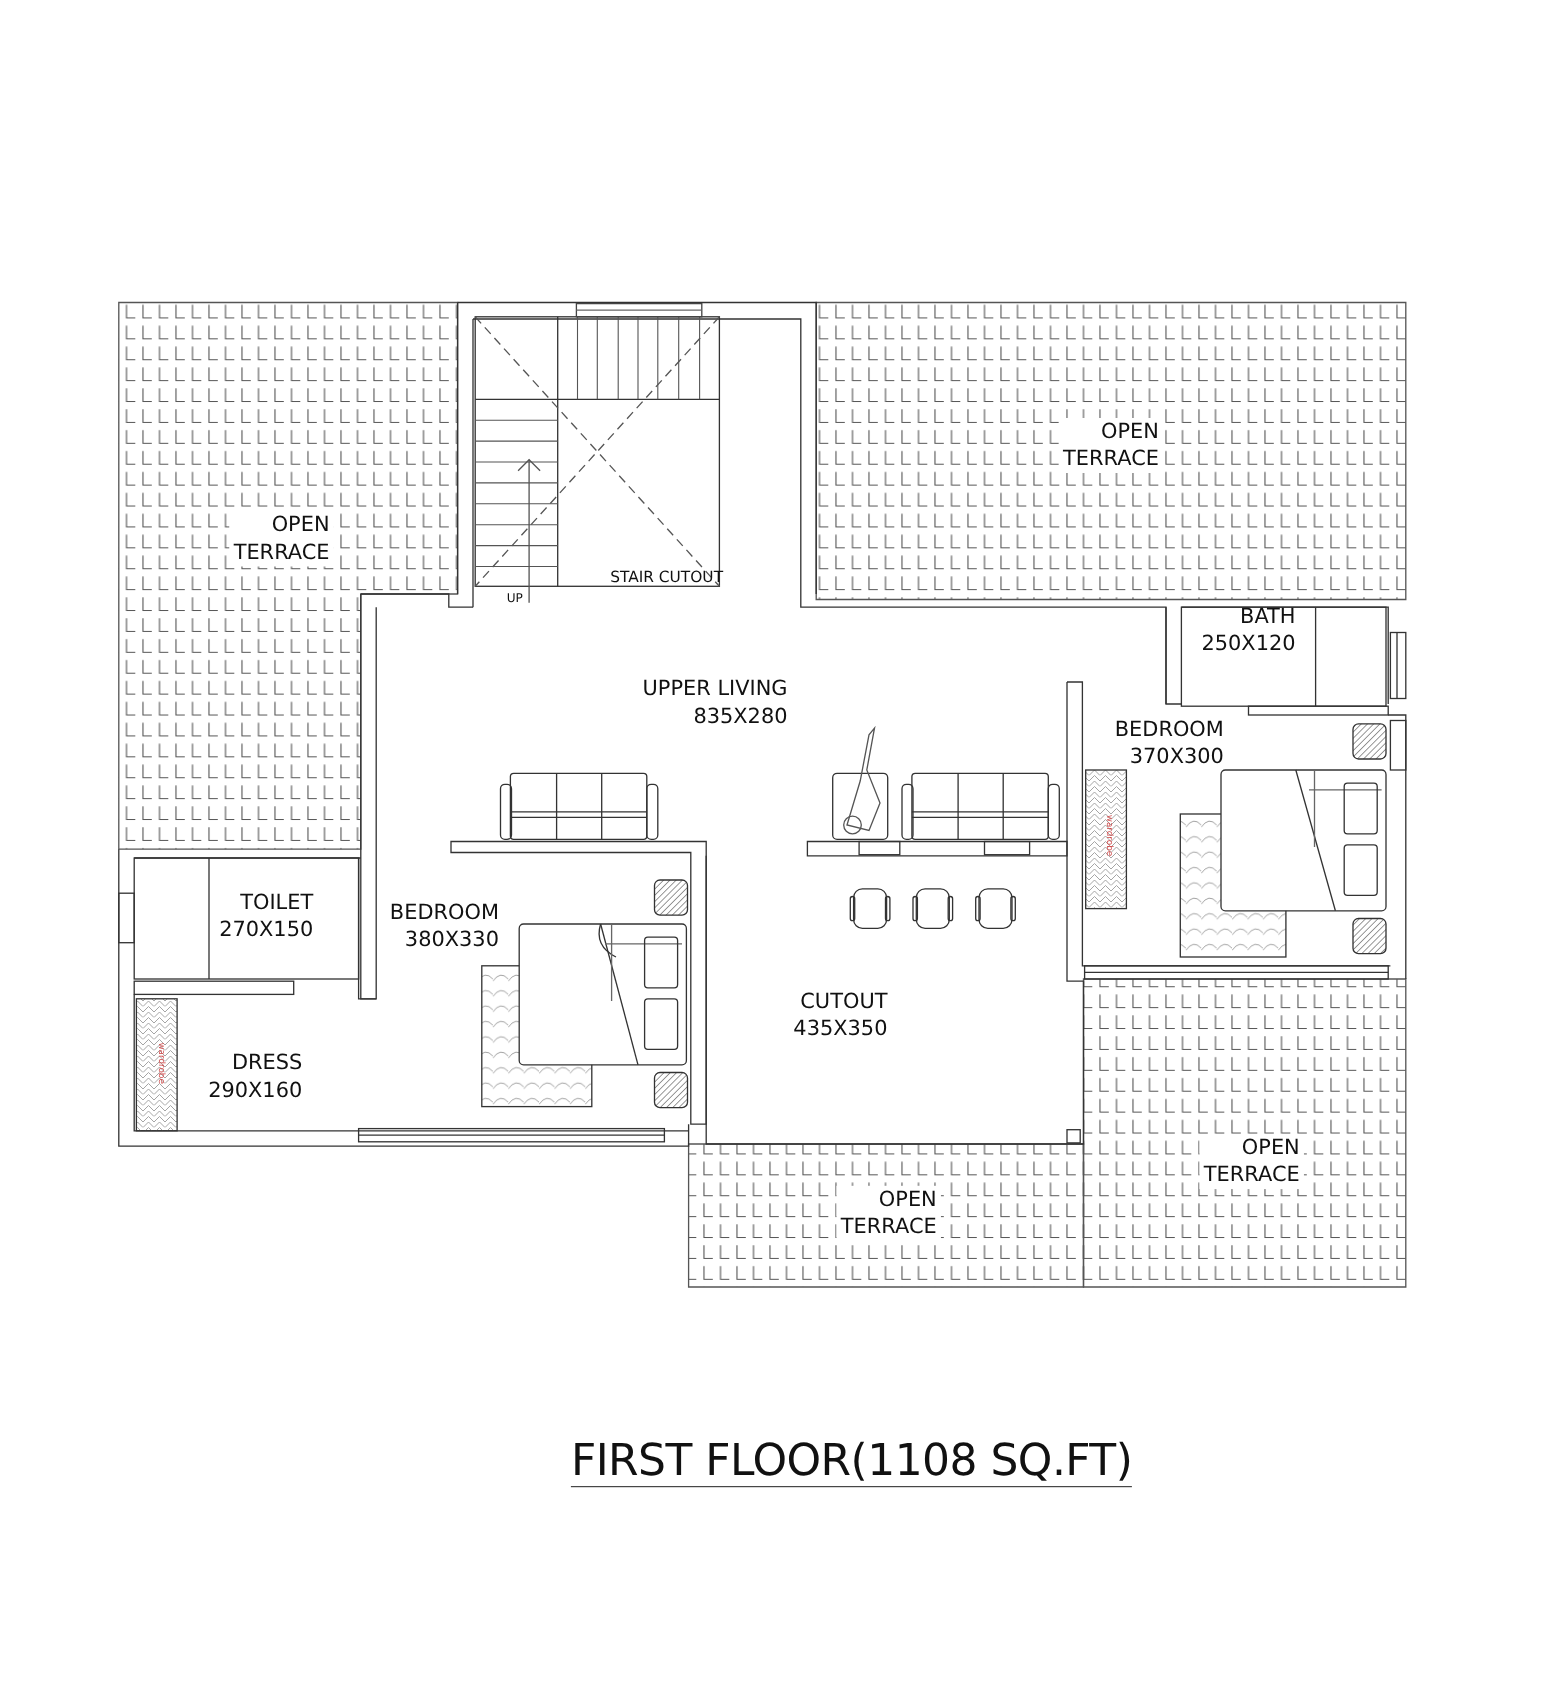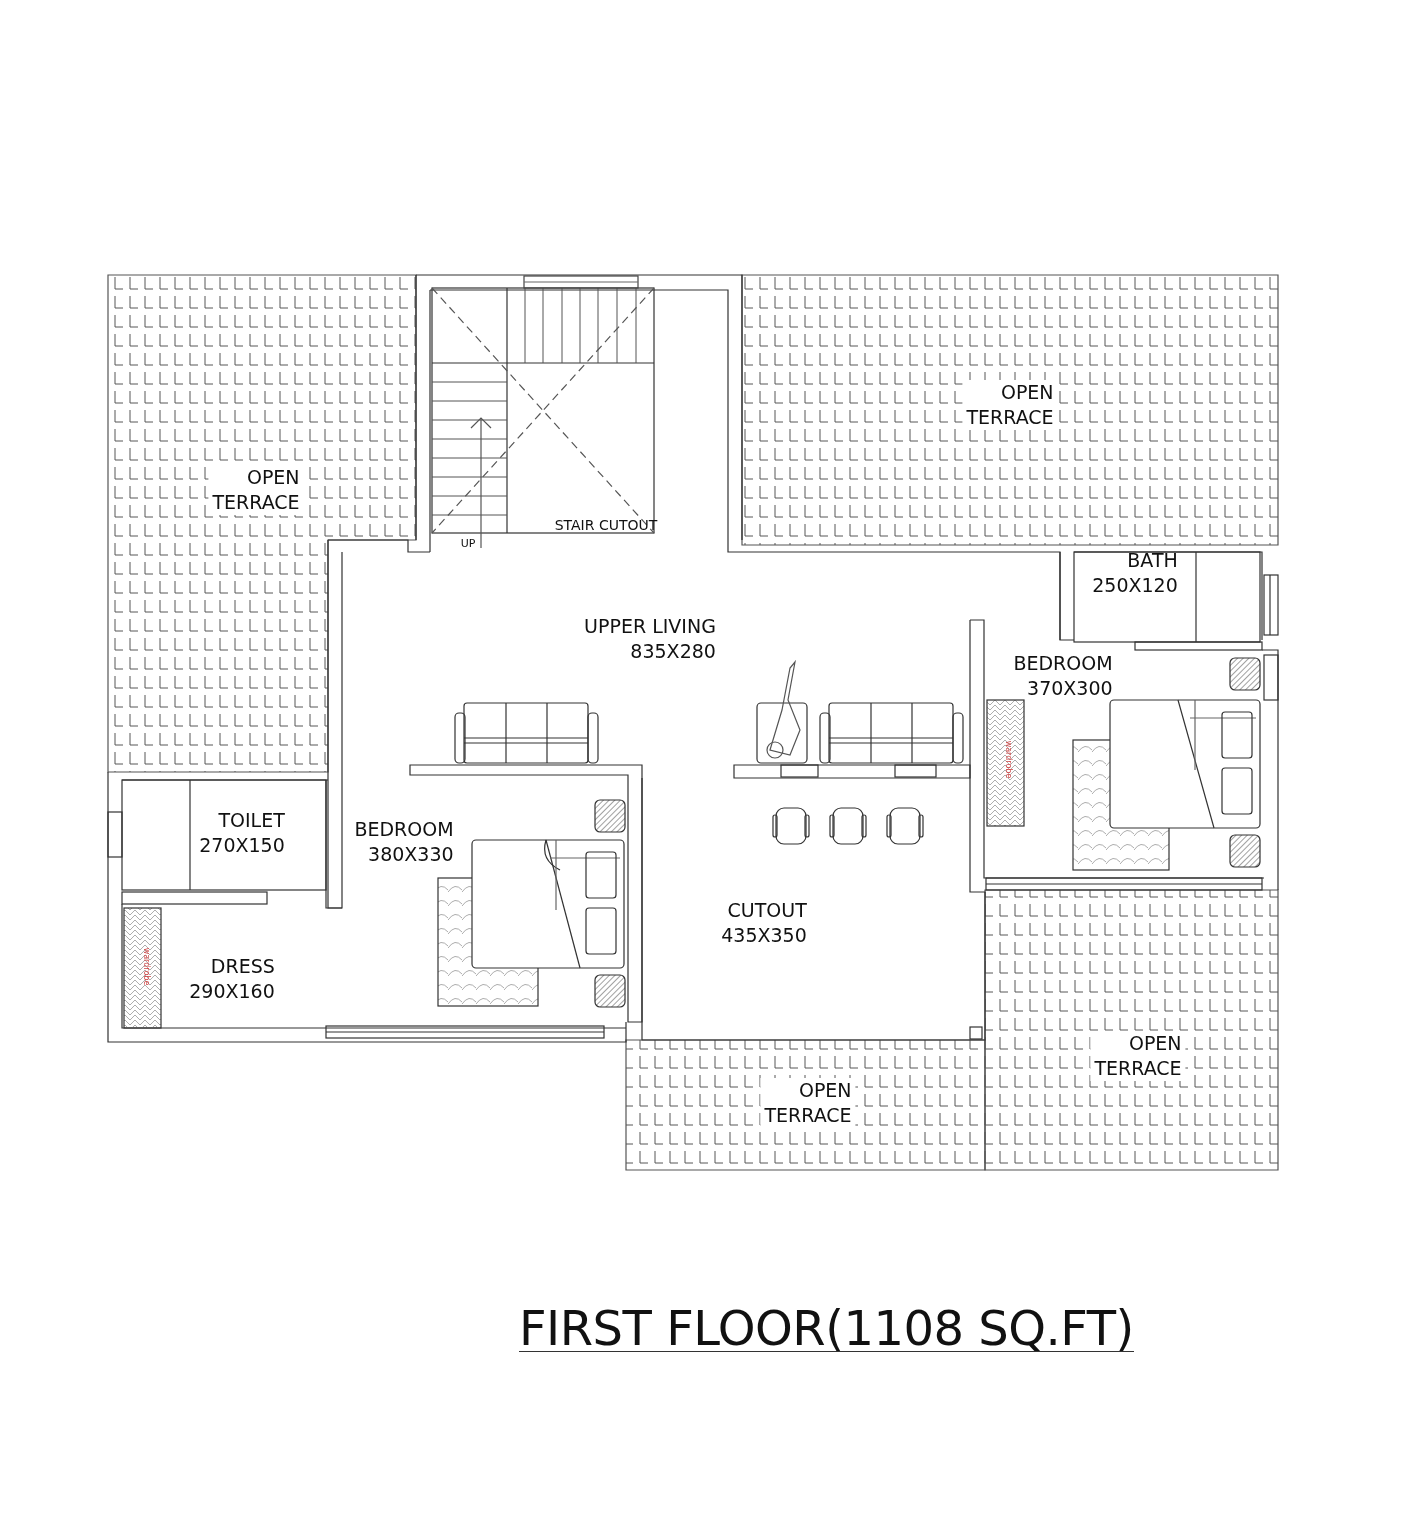--- a/index.html
+++ b/index.html
@@ -1,21 +1,21 @@
 <!DOCTYPE html>
 <html><head>
 <meta charset="utf-8">
 <style>
   html,body{margin:0;padding:0;background:#ffffff;}
   body{width:1402px;height:1528px;position:relative;overflow:hidden;font-family:"DejaVu Sans","Liberation Sans",sans-serif;}
   #plan{position:absolute;left:0;top:0;}
   .lbl{position:absolute;text-align:right;color:#111;font-size:19px;line-height:25px;transform:translateX(-50%);white-space:nowrap;background:#fff;padding:0 4px;}
   .lbl.nobg{background:transparent;}
   .lbl.small{font-size:14px;line-height:18px;}
-  .title{position:absolute;left:519px;top:1305px;font-size:48px;line-height:46px;color:#111;border-bottom:1.5px solid #333;white-space:nowrap;letter-spacing:-0.5px;}
+  .title{position:absolute;left:519px;top:1305px;font-size:40px;line-height:46px;color:#111;border-bottom:1.5px solid #333;white-space:nowrap;letter-spacing:-0.5px;}
   .wd{position:absolute;font-size:8px;color:#d04a4a;transform:rotate(90deg);transform-origin:center;}
 </style>
 </head>
 <body>
 
 <svg id="plan" width="1402" height="1528" viewBox="0 0 1402 1528" xmlns="http://www.w3.org/2000/svg">
   <defs>
     <pattern id="tile" x="108" y="275" width="15" height="19" patternUnits="userSpaceOnUse">
       <path d="M7 2 V14 H15" fill="none" stroke="#555" stroke-width="1"></path>
     </pattern>

